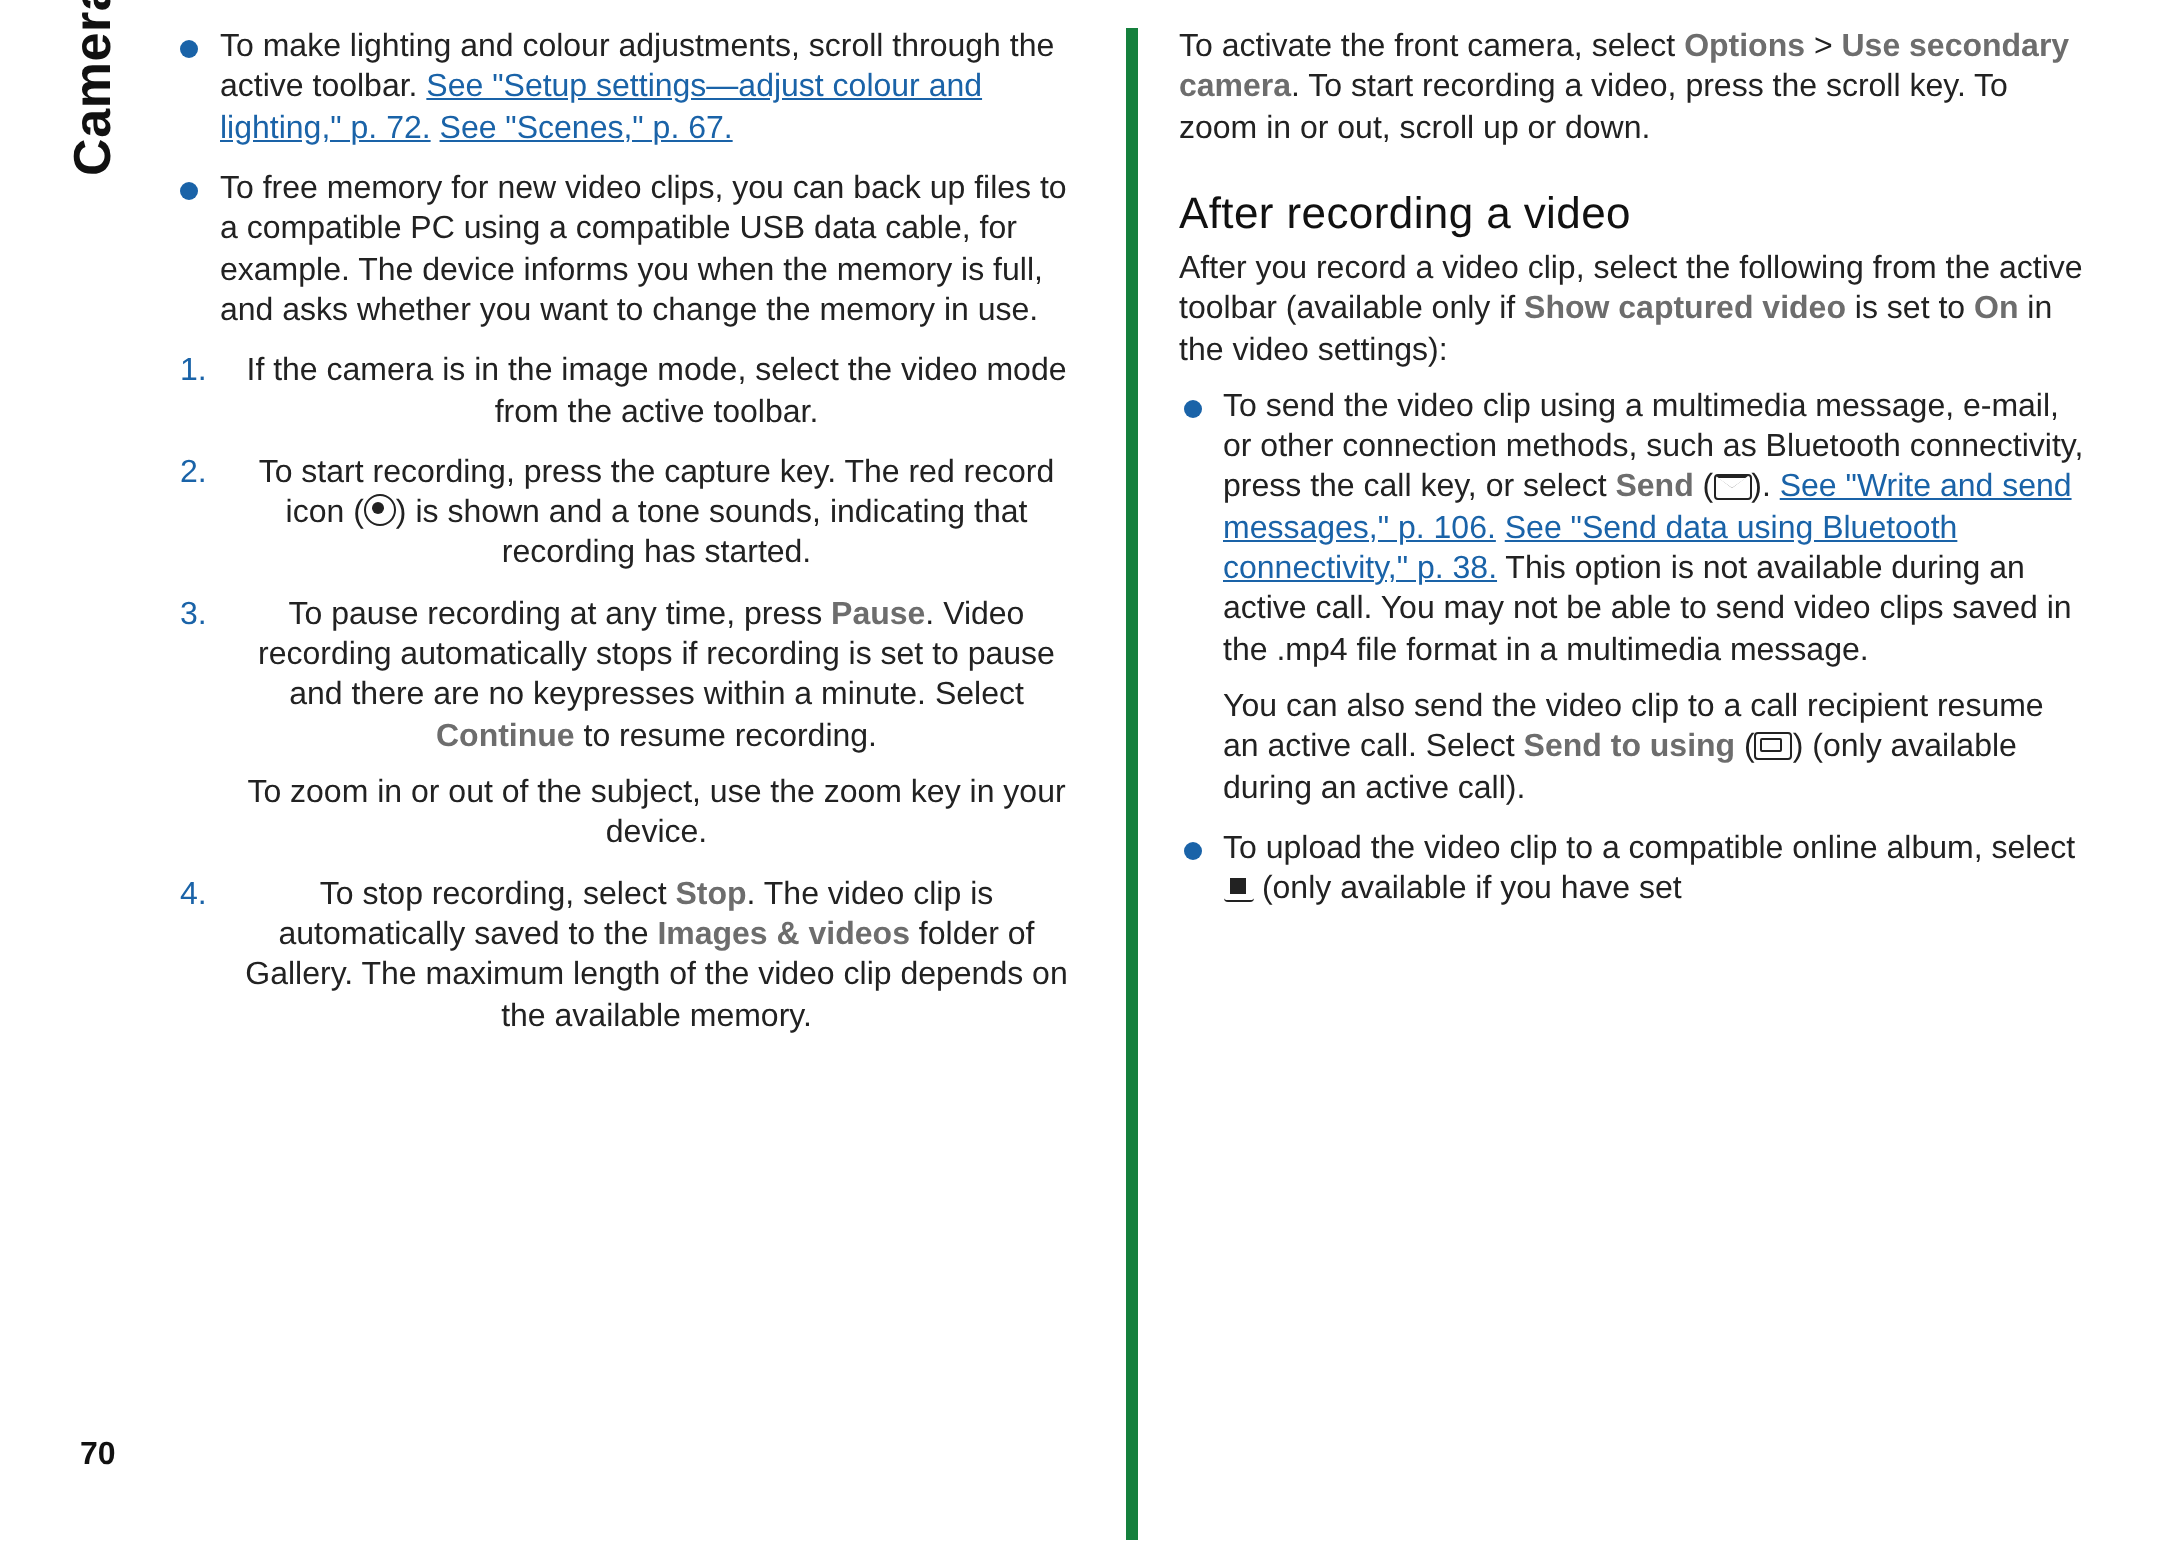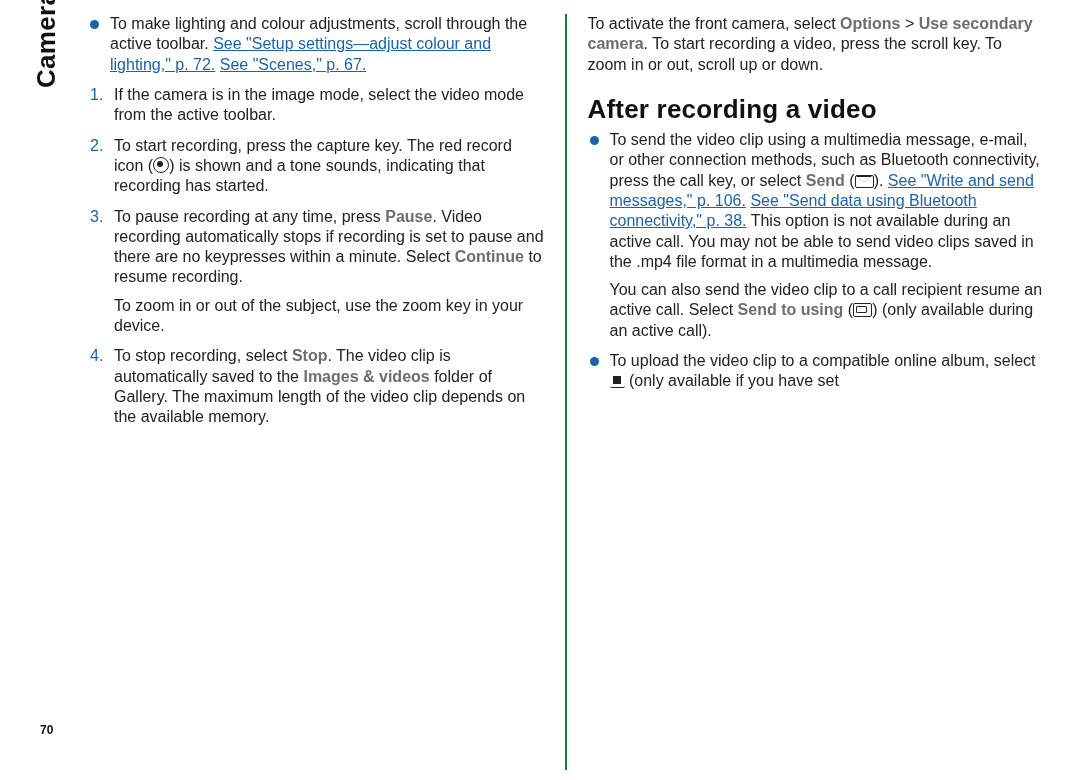--- a/index.html
+++ b/index.html
@@ -39,35 +39,35 @@
     letter-spacing: 0.3px;
     white-space: nowrap;
     color: #111;
     translate: 0 70px;
   }
   .page-num {
     position: absolute;
     bottom: 32px;
     left: 26px;
     font-weight: 700;
-    font-size: 12px;
+    font-size: 16px;
     color: #111;
   }
   .columns {
     display: flex;
     flex: 1 1 auto;
     gap: 0;
   }
   .col {
     flex: 1 1 0;
     padding: 0 6px 0 28px;
     box-sizing: border-box;
   }
   .col.left {
-    border-right: 2px solid #15803d;
+    border-right: 6px solid #15803d;
     padding-right: 20px;
     padding-left: 14px;
   }
   .col.right {
     padding-left: 21px;
     padding-right: 0;
   }
   ul.bul, ol.num, .sub {
     margin: 0;
     padding: 0;
@@ -94,20 +94,21 @@
   ol.num {
     list-style: none;
     counter-reset: step;
     padding-left: 0;
   }
   ol.num > li {
     position: relative;
     padding-left: 26px;
     margin-bottom: 10px;
     counter-increment: step;
+    text-align: center;
   }
   ol.num > li::before {
     content: counter(step) ".";
     position: absolute;
     left: 2px;
     top: 0;
     color: #1a63a8;
     font-weight: 500;
   }
   p.intro {
@@ -115,22 +116,22 @@
   }
   .link {
     color: #1a63a8;
     text-decoration: underline;
   }
   .bold {
     font-weight: 700;
     color: #6d6d6d;
   }
   h2.section {
-    font-size: 26px;
-    font-weight: 700;
+    font-size: 22px;
+    font-weight: 400;
     margin: 18px 0 4px 0;
     color: #111;
     letter-spacing: 0.2px;
   }
   .ico {
     display: inline-block;
     width: 17px;
     height: 13px;
     border: 1.4px solid #222;
     border-radius: 2px;
@@ -191,20 +192,21 @@
   <div class="columns">
 
     <div class="col left">
       <ul class="bul">
         <li>
           <span>To make lighting and colour adjustments, scroll through the active toolbar. </span>
           <span class="link">See "Setup settings—adjust colour and lighting," p. 72.</span>
           <span> </span>
           <span class="link">See "Scenes," p. 67.</span>
         </li>
+        <li>To free memory for new video clips, you can back up files to a compatible PC using a compatible USB data cable, for example. The device informs you when the memory is full, and asks whether you want to change the memory in use.</li>
       </ul>
 
 
       <ol class="num">
         <li>If the camera is in the image mode, select the video mode from the active toolbar.</li>
         <li>
           <span>To start recording, press the capture key. The red record icon (</span><span class="ico record"></span><span>) is shown and a tone sounds, indicating that recording has started.</span>
         </li>
         <li>
           <span>To pause recording at any time, press </span><span class="bold">Pause</span><span>. Video recording automatically stops if recording is set to pause and there are no keypresses within a minute. Select </span><span class="bold">Continue</span><span> to resume recording.</span>
@@ -217,20 +219,23 @@
       </ol>
     </div>
 
     <div class="col right">
       <p class="intro" style="margin-top:0">
         <span>To activate the front camera, select </span><span class="bold">Options</span><span> &gt; </span><span class="bold">Use secondary camera</span><span>. To start recording a video, press the scroll key. To zoom in or out, scroll up or down.</span>
       </p>
 
       <h2 class="section">After recording a video</h2>
 
+      <p class="intro">
+        <span>After you record a video clip, select the following from the active toolbar (available only if </span><span class="bold">Show captured video</span><span> is set to </span><span class="bold">On</span><span> in the video settings):</span>
+      </p>
 
       <ul class="bul">
         <li>
           <span>To send the video clip using a multimedia message, e-mail, or other connection methods, such as Bluetooth connectivity, press the call key, or select </span><span class="bold">Send</span><span> (</span><span class="ico env"></span><span>). </span><span class="link">See "Write and send messages," p. 106.</span><span> </span><span class="link">See "Send data using Bluetooth connectivity," p. 38.</span><span> This option is not available during an active call. You may not be able to send video clips saved in the .mp4 file format in a multimedia message.</span>
           <div style="height:8px"></div>
           <span>You can also send the video clip to a call recipient resume an active call. Select </span><span class="bold">Send to using</span><span> (</span><span class="ico caller"></span><span>) (only available during an active call).</span>
         </li>
         <li>
           <span>To upload the video clip to a compatible online album, select </span><span class="ico upload"></span><span> (only available if you have set</span>
         </li>

